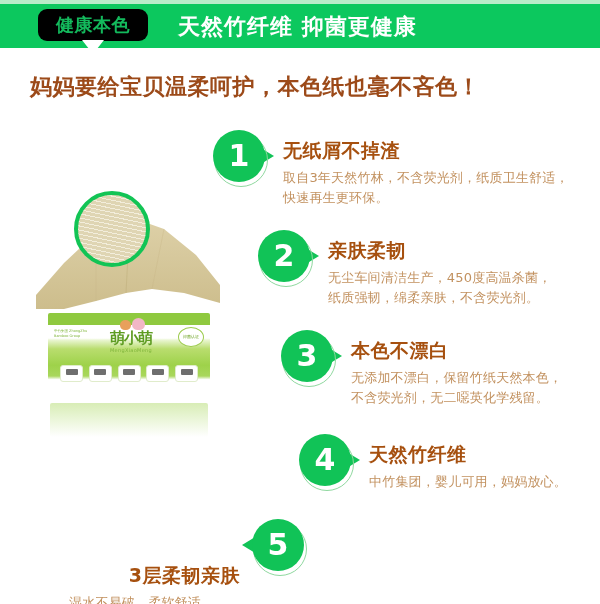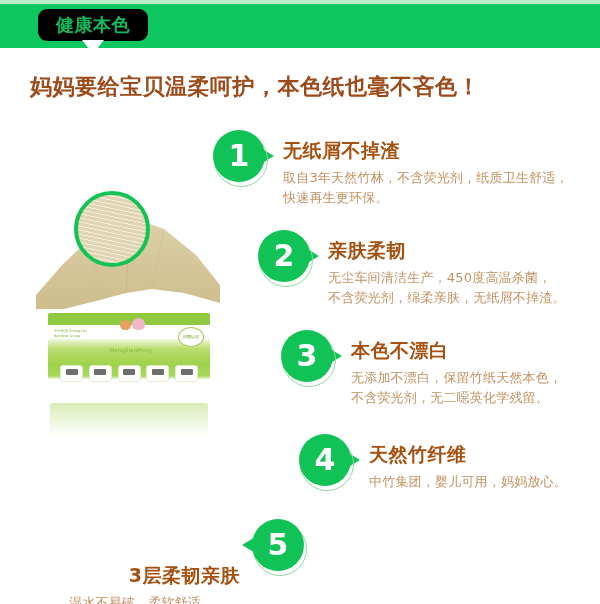--- a/index.html
+++ b/index.html
@@ -63,21 +63,20 @@
   }
   .header-tagline {
     position: absolute;
     left: 178px; top: 14px;
     color: #ffffff;
     font-size: 22px;
     font-weight: bold;
     letter-spacing: 1px;
     line-height: 1.2;
     z-index: 4;
-    margin-top: 36px;
   }
 
   
   .headline {
     position: absolute;
     left: 30px; top: 73px;
     width: 545px;
     color: #9c4a19;
     font-size: 22px;
     font-weight: bold;
@@ -326,20 +325,21 @@
       <div class="box-topstrip"></div>
 
       <div class="corp-mark">中竹集团
 ZhongZhu Bamboo Group</div>
 
       <div class="mascot">
         <span class="m-a"></span>
           <span class="m-b"></span>
       </div>
 
+      <div class="brand-logo">萌小萌</div>
       <div class="brand-sub">MengXiaoMeng</div>
 
       <div class="cert-badge">抑菌认证</div>
 
       <div class="icon-row">
         <span class="feat-icon">
             <i></i>
           </span>
         <span class="feat-icon">
             <i></i>
@@ -375,21 +375,21 @@
   <div class="feature">
     <div class="badge-wrap" style="left:258px; top:230px;">
       <div class="badge-tail-right"></div>
       <div class="badge-ring"></div>
       <div class="badge-circle">
         <span class="badge-num">2</span>
       </div>
     </div>
     <div class="feat-title" style="left:328px; top:240px;">亲肤柔韧</div>
     <div class="feat-desc" style="left:328px; top:268px; width:262px;">无尘车间清洁生产，450度高温杀菌，
-不含荧光剂，绵柔亲肤，无纸屑不掉渣。</div>
+纸质强韧，绵柔亲肤，不含荧光剂。</div>
   </div>
 
   <div class="feature">
     <div class="badge-wrap" style="left:281px; top:330px;">
       <div class="badge-tail-right"></div>
       <div class="badge-ring"></div>
       <div class="badge-circle">
         <span class="badge-num">3</span>
       </div>
     </div>

